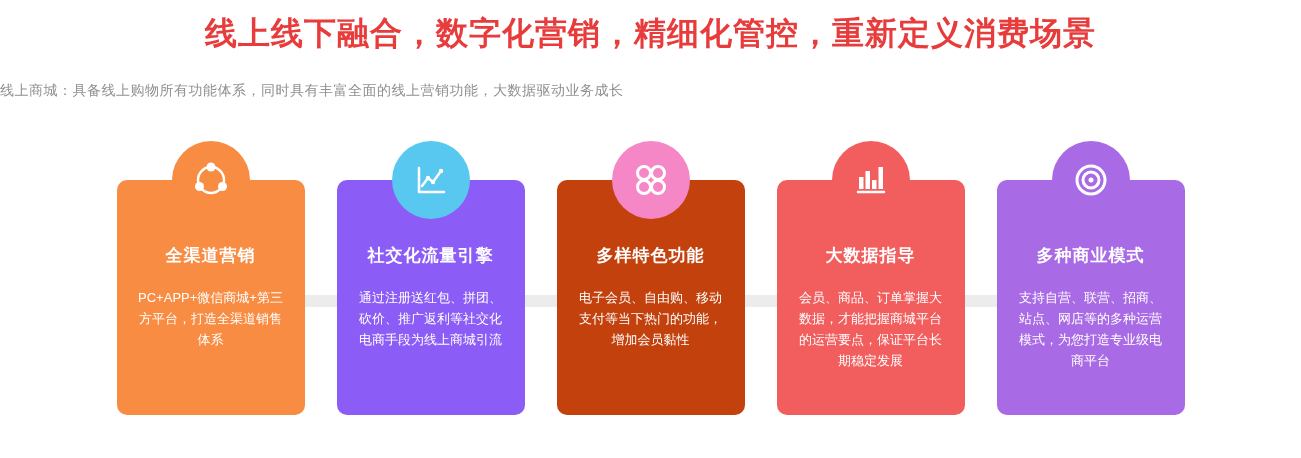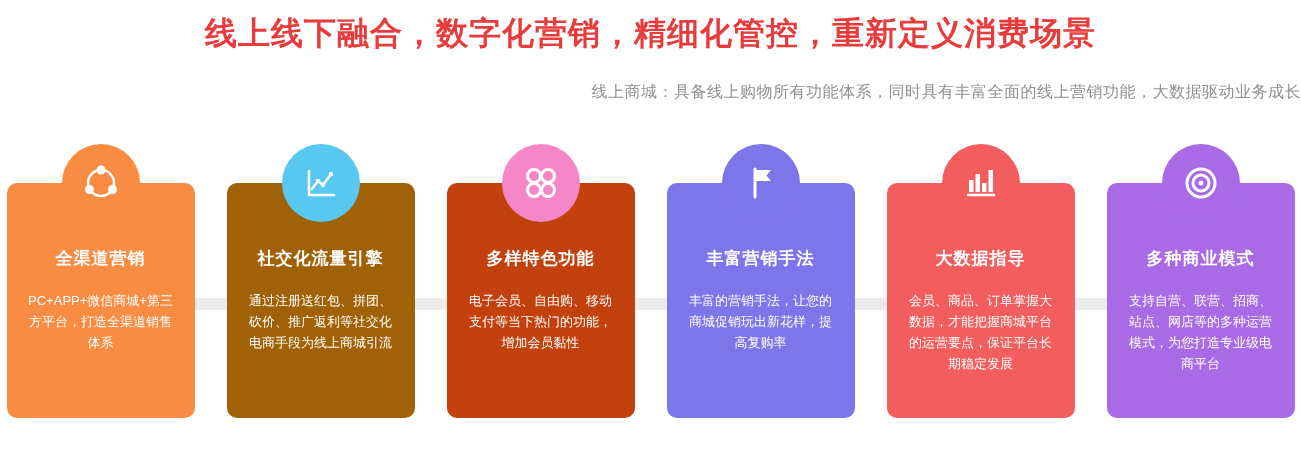--- a/index.html
+++ b/index.html
@@ -18,22 +18,22 @@
   .main-title {
     margin: 0;
     padding-top: 12px;
     text-align: center;
     font-size: 32px;
     font-weight: bold;
     letter-spacing: 1px;
   }
   .subtitle {
     margin: 26px 0 0 0;
-    text-align: right;
-    font-size: 16px;
+    text-align: left;
+    font-size: 14px;
     letter-spacing: 0.5px;
   }
   .cards-area {
     position: relative;
     margin-top: 80px;
     height: 278px;
   }
   .connector {
     position: absolute;
     top: 115px;
@@ -112,21 +112,21 @@
               <circle cx="21" cy="8" r="4.5" fill="#ffffff"></circle>
               <circle cx="9.5" cy="27.5" r="4.5" fill="#ffffff"></circle>
               <circle cx="32.5" cy="27.5" r="4.5" fill="#ffffff"></circle>
             </svg>
           </span>
         </div>
         <div class="card-title">全渠道营销</div>
         <div class="card-desc">PC+APP+微信商城+第三方平台，打造全渠道销售体系</div>
       </div>
 
-      <div class="card" style="background-color: #a16207;">
+      <div class="card" style="background-color: #8b5cf6;">
         <div class="badge" style="background-color: rgb(88, 200, 240);">
           <span class="icon">
             <svg width="42" height="42" viewBox="0 0 42 42">
               <polyline points="9,9 9,33 34,33" fill="none" stroke="#ffffff" stroke-width="2.5" stroke-linecap="round" stroke-linejoin="round"></polyline>
               <polyline points="12,27 18,19 23,23 31,12" fill="none" stroke="#ffffff" stroke-width="2.5" stroke-linecap="round" stroke-linejoin="round"></polyline>
               <circle cx="18" cy="19" r="2.2" fill="#ffffff"></circle>
               <circle cx="23" cy="23" r="2.2" fill="#ffffff"></circle>
               <circle cx="31" cy="12" r="2.2" fill="#ffffff"></circle>
             </svg>
           </span>
@@ -143,32 +143,20 @@
               <circle cx="28" cy="14" r="6.5" fill="none" stroke="#ffffff" stroke-width="3"></circle>
               <circle cx="14" cy="28" r="6.5" fill="none" stroke="#ffffff" stroke-width="3"></circle>
               <circle cx="28" cy="28" r="6.5" fill="none" stroke="#ffffff" stroke-width="3"></circle>
             </svg>
           </span>
         </div>
         <div class="card-title">多样特色功能</div>
         <div class="card-desc">电子会员、自由购、移动支付等当下热门的功能，增加会员黏性</div>
       </div>
 
-      <div class="card" style="background-color: rgb(124, 118, 235);">
-        <div class="badge" style="background-color: rgb(124, 118, 235);">
-          <span class="icon">
-            <svg width="42" height="42" viewBox="0 0 42 42">
-              <line x1="15" y1="7" x2="15" y2="35" stroke="#ffffff" stroke-width="3" stroke-linecap="round"></line>
-              <path d="M15 8 L31 8 L26.5 13.5 L31 19 L15 19 Z" fill="#ffffff"></path>
-            </svg>
-          </span>
-        </div>
-        <div class="card-title">丰富营销手法</div>
-        <div class="card-desc">丰富的营销手法，让您的商城促销玩出新花样，提高复购率</div>
-      </div>
 
       <div class="card" style="background-color: rgb(242, 94, 94);">
         <div class="badge" style="background-color: rgb(242, 94, 94);">
           <span class="icon">
             <svg width="42" height="42" viewBox="0 0 42 42">
               <rect x="9" y="18" width="4.5" height="12" fill="#ffffff"></rect>
               <rect x="15.5" y="12" width="4.5" height="18" fill="#ffffff"></rect>
               <rect x="22" y="21" width="4.5" height="9" fill="#ffffff"></rect>
               <rect x="28.5" y="8" width="4.5" height="22" fill="#ffffff"></rect>
               <line x1="8" y1="33" x2="34" y2="33" stroke="#ffffff" stroke-width="2.5" stroke-linecap="round"></line>

